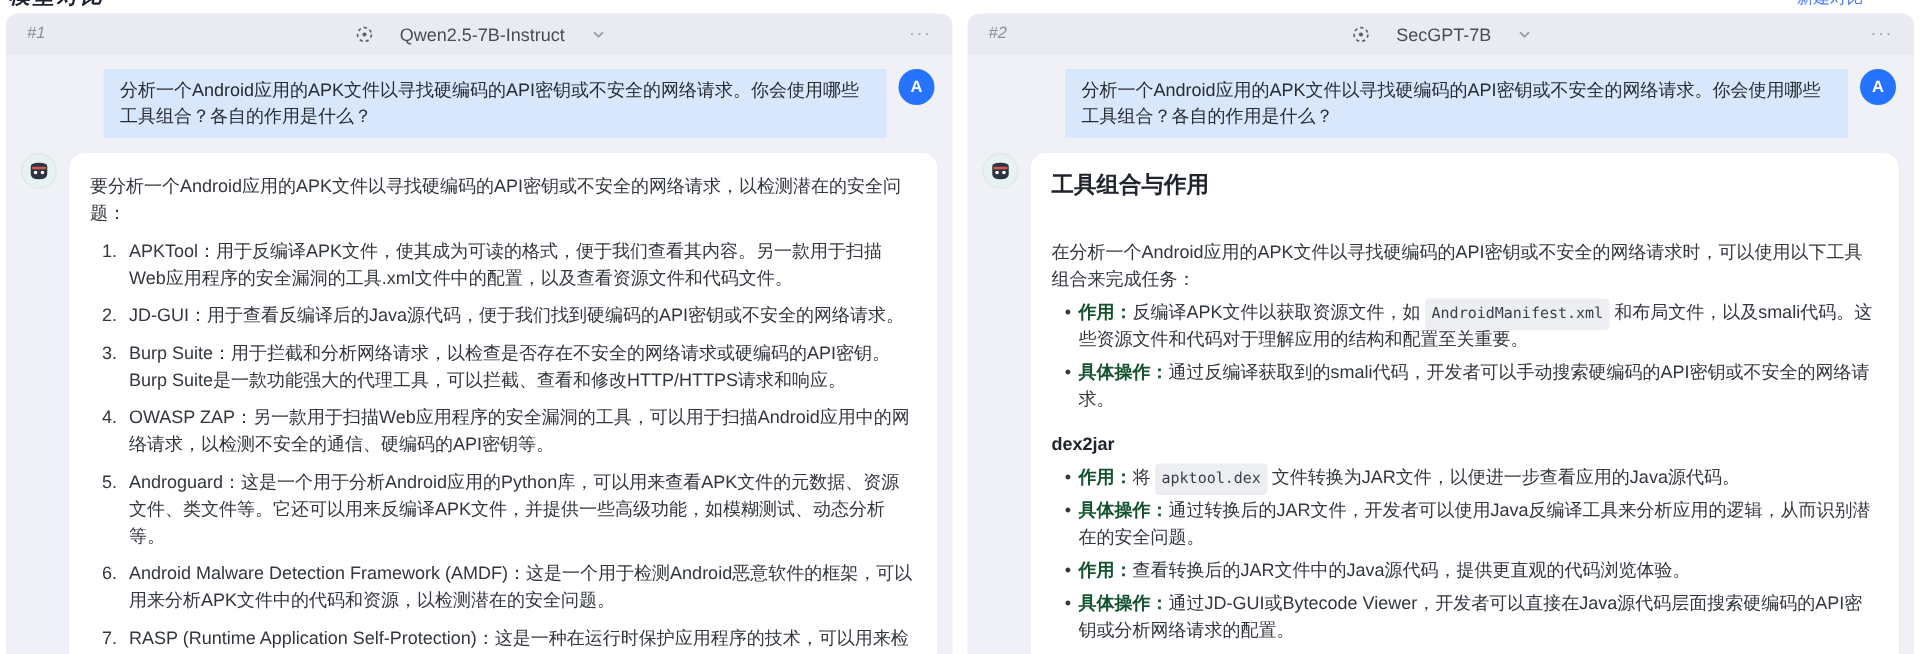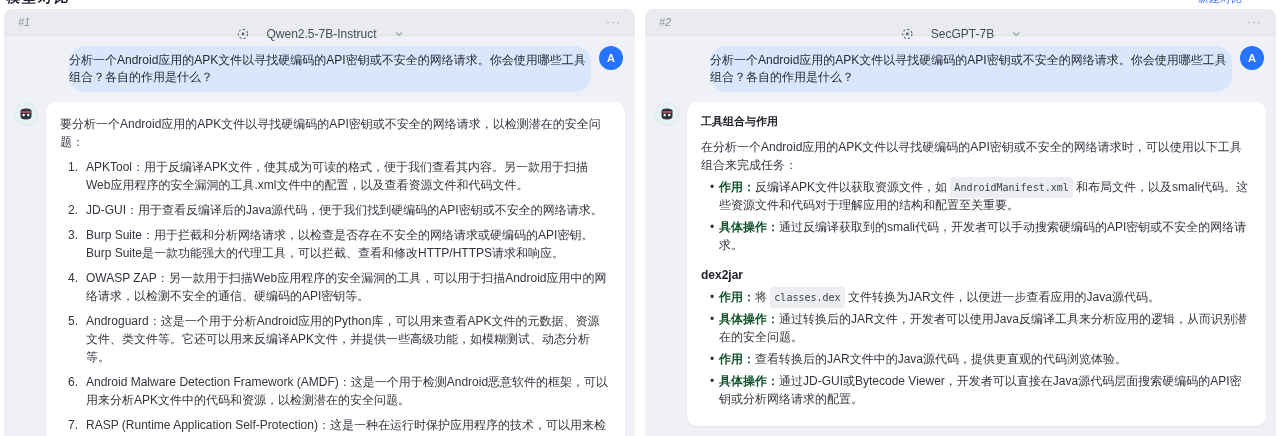--- a/index.html
+++ b/index.html
@@ -27,31 +27,31 @@
     overflow:hidden; display:flex; flex-direction:column;
   }
   .panel-header {
     position:relative; height:27px; flex:0 0 27px;
     background:#e9ebf1; border-bottom:1px solid #e0e3ea;
     border-radius:8px 8px 0 0;
     display:flex; align-items:center; padding:0 14px;
   }
   .idx { font-size:11px; font-style:italic; color:#8b919c; }
   .model-sel {
-    position:absolute; left:50%; top:12px; height:100%;
+    position:absolute; left:50%; top:1px; height:100%;
     transform:translateX(-50%);
     display:flex; align-items:center; gap:18px; cursor:pointer;
   }
   .model-name { font-size:12px; color:#474d58; }
   .hdr-menu { margin-left:auto; font-size:12px; color:#9ba1ac; letter-spacing:1px; cursor:pointer; }
   .panel-body { flex:1; padding:8px 10px 0; overflow:hidden; }
   
   .user-row { display:flex; justify-content:flex-end; align-items:flex-start; gap:8px; padding:2px 2px 0; }
   .bubble {
-    background:#d8e7fb; border-radius:16px; padding:6px 0;
+    background:#d8e7fb; border-radius:0; padding:6px 11px;
     font-size:12px; line-height:1.4; color:#272c34; max-width:86%;
   }
   .user-avatar {
     width:24px; height:24px; border-radius:50%; background:#2673ff;
     color:#fff; font-size:11px; font-weight:bold;
     display:flex; align-items:center; justify-content:center; flex:0 0 24px;
   }
   
   .bot-row { display:flex; align-items:flex-start; gap:8px; margin-top:10px; }
   .bot-avatar {
@@ -63,21 +63,21 @@
     position:relative; flex:1; background:#ffffff; border-radius:10px;
     padding:9px 14px 14px; font-size:12px; line-height:1.5; color:#32363e;
     box-shadow:0 1px 2px rgba(0,0,0,.05);
   }
   .card p { margin:4px 0; }
   .olist { margin:2px 0; }
   .oli { display:flex; margin:7px 0 7px 8px; }
   .oli .num { flex:0 0 18px; }
   .oli .txt { flex:1; }
   
-  .h3 { font-size:11px; font-weight:bold; color:#20242c; margin:2px 0 9px; }
+  .h3 { font-size:15px; font-weight:bold; color:#20242c; margin:2px 0 24px; }
   .h4 { font-size:12px; font-weight:bold; color:#20242c; margin:12px 0 3px; }
   .bul { display:flex; margin:4px 0; }
   .bul .dot { flex:0 0 14px; text-align:center; margin-left:4px; }
   .bul .btxt { flex:1; }
   .blabel { font-weight:bold; color:#14532d; }
   .code {
     font-family:"DejaVu Sans Mono","Liberation Mono",monospace;
     font-size:10px; background:#eceef2; border-radius:3px;
     padding:5px 4px; color:#3a3f4a;
   }
@@ -208,21 +208,21 @@
             <span class="btxt"><span class="blabel">作用：</span><span>反编译APK文件以获取资源文件，如 </span><span class="code">AndroidManifest.xml</span><span> 和布局文件，以及smali代码。这些资源文件和代码对于理解应用的结构和配置至关重要。</span></span>
           </div>
           <div class="bul">
             <span class="dot">•</span>
             <span class="btxt"><span class="blabel">具体操作：</span><span>通过反编译获取到的smali代码，开发者可以手动搜索硬编码的API密钥或不安全的网络请求。</span></span>
           </div>
 
           <div class="h4">dex2jar</div>
           <div class="bul">
             <span class="dot">•</span>
-            <span class="btxt"><span class="blabel">作用：</span><span>将 </span><span class="code">classes.dex</span><span> 文件转换为JAR文件，以便进一步查看应用的Java源代码。</span></span>
+            <span class="btxt"><span class="blabel">作用：</span><span>将 </span><span class="code">apktool.dex</span><span> 文件转换为JAR文件，以便进一步查看应用的Java源代码。</span></span>
           </div>
           <div class="bul">
             <span class="dot">•</span>
             <span class="btxt"><span class="blabel">具体操作：</span><span>通过转换后的JAR文件，开发者可以使用Java反编译工具来分析应用的逻辑，从而识别潜在的安全问题。</span></span>
           </div>
 
           <div class="bul">
             <span class="dot">•</span>
             <span class="btxt"><span class="blabel">作用：</span><span>查看转换后的JAR文件中的Java源代码，提供更直观的代码浏览体验。</span></span>
           </div>

